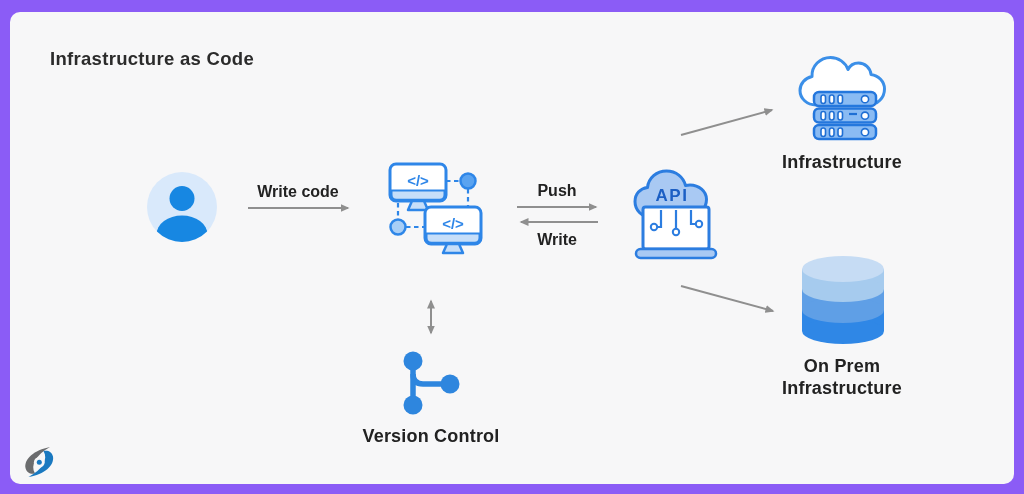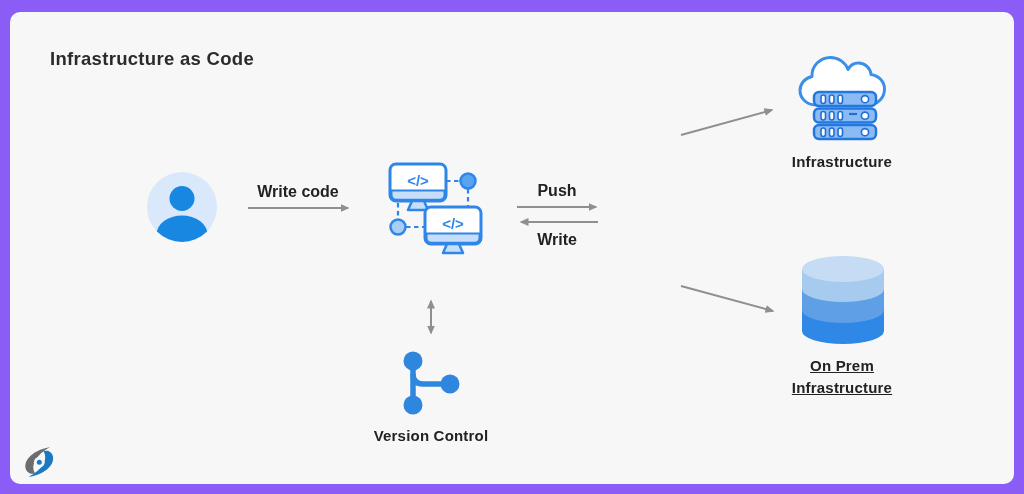--- a/index.html
+++ b/index.html
@@ -1,20 +1,20 @@
 <!DOCTYPE html>
 <html><head>
 <meta charset="utf-8">
 <style>
   html,body{margin:0;padding:0;background:#ffffff;font-family:"Liberation Sans",sans-serif;}
   .canvas{position:relative;width:1024px;height:494px;background:#8b5cf6;overflow:hidden;}
   .panel{position:absolute;left:10px;top:12px;right:10px;bottom:10px;background:#f7f7f8;border-radius:10px;}
   .title{position:absolute;left:50px;top:48px;font-size:18.5px;font-weight:600;color:#2b2b2b;letter-spacing:.3px;}
   .icon{position:absolute;}
-  .lbl{position:absolute;font-weight:700;font-size:15px;color:#222;text-align:center;letter-spacing:.2px;line-height:22px;}
+  .lbl{position:absolute;font-weight:700;font-size:18px;color:#222;text-align:center;letter-spacing:.2px;line-height:22px;}
   .edge-lbl{position:absolute;font-weight:700;font-size:16px;color:#222;text-align:center;}
   .overlay{position:absolute;left:0;top:0;pointer-events:none;}
   .overlay line{stroke:#8f8f8f;stroke-width:2;}
   svg{display:block;}
 </style>
 </head>
 <body>
 
 <div class="canvas">
   <div class="panel"></div>
@@ -78,20 +78,36 @@
         <text x="39" y="27" text-anchor="middle" font-family="Liberation Sans, sans-serif" font-weight="bold" font-size="15" fill="#2e86e8">&lt;/&gt;</text>
       </g>
       <circle cx="89" cy="22" r="7.5" fill="#5aa3f0" stroke="#2e86e8" stroke-width="2.5"></circle>
       <circle cx="19" cy="68" r="7.5" fill="#a8cef6" stroke="#2e86e8" stroke-width="2.5"></circle>
     </svg>
   </div>
 
   <div class="edge-lbl" style="left:515px;top:182px;width:84px;text-align:center;">Push</div>
   <div class="edge-lbl" style="left:515px;top:231px;width:84px;">Write</div>
 
+  <div class="icon" style="left:631px;top:167px;">
+    <svg width="90" height="94" viewBox="0 0 90 94">
+      <path d="M20 50 C10.5 50 4 43 4 34.5 C4 27 9 21.5 16.5 20.5 C17.5 11 25.5 4 35.5 4 C45 4 52.5 10 54.5 18.5 C56 18.1 57.5 17.9 59 17.9 C68 17.9 75.5 24.2 75.5 32.3 C75.5 41.5 68 50 58.5 50 Z" fill="#a9c9f3" stroke="#2c7de0" stroke-width="3" stroke-linejoin="round"></path>
+      <rect x="12" y="40" width="66" height="42" rx="2.5" fill="#ffffff" stroke="#2c7de0" stroke-width="3"></rect>
+      <g stroke="#2c7de0" stroke-width="2.2" fill="none">
+        <path d="M30 43 V60 H26"></path>
+        <path d="M45 43 V62"></path>
+        <path d="M60 43 V57 H65"></path>
+      </g>
+      <circle cx="23" cy="60" r="3.2" fill="#ffffff" stroke="#2c7de0" stroke-width="2"></circle>
+      <circle cx="45" cy="65" r="3.2" fill="#ffffff" stroke="#2c7de0" stroke-width="2"></circle>
+      <circle cx="68" cy="57" r="3.2" fill="#ffffff" stroke="#2c7de0" stroke-width="2"></circle>
+      <rect x="5" y="82" width="80" height="9" rx="4.5" fill="#a9c9f3" stroke="#2c7de0" stroke-width="2.5"></rect>
+      <text x="41" y="34" text-anchor="middle" font-family="Liberation Sans, sans-serif" font-weight="bold" font-size="17" letter-spacing="1.5" fill="#1c5fc4">API</text>
+    </svg>
+  </div>
 
   <div class="icon" style="left:797px;top:45px;">
     <svg width="92" height="100" viewBox="0 0 92 100">
       <path d="M19 60 C10 60 3 53.5 3 45.5 C3 38.5 8 33 15 31.5 C14.5 21 23 12.5 33.5 12.5 C41.5 12.5 48.5 17.5 51 24.5 C53 20.5 57 18 61.5 18 C68 18 73.5 23 74 29.5 C81.5 30.5 87.5 36.5 87.5 44 C87.5 52.8 80.5 60 71.5 60 Z" fill="#ffffff" stroke="#3b8fe8" stroke-width="3" stroke-linejoin="round"></path>
       <g>
         <rect x="17" y="47" width="62" height="14" rx="5" fill="#8abbf3" stroke="#2477dd" stroke-width="2.5"></rect>
         <rect x="17" y="63.5" width="62" height="14" rx="5" fill="#8abbf3" stroke="#2477dd" stroke-width="2.5"></rect>
         <rect x="17" y="80" width="62" height="14" rx="5" fill="#8abbf3" stroke="#2477dd" stroke-width="2.5"></rect>
         <g fill="#ffffff" stroke="#1f6fd4" stroke-width="1.6">
           <rect x="24" y="50" width="4.5" height="8.5" rx="2.2"></rect>
@@ -117,21 +133,21 @@
     <svg width="84" height="90" viewBox="0 0 84 90">
       <rect x="1" y="14" width="82" height="62" fill="#2f87e6"></rect>
       <ellipse cx="42" cy="76" rx="41" ry="13" fill="#2f87e6"></ellipse>
       <rect x="1" y="14" width="82" height="41" fill="#5f9fe6"></rect>
       <ellipse cx="42" cy="55" rx="41" ry="13" fill="#5f9fe6"></ellipse>
       <rect x="1" y="14" width="82" height="20" fill="#a6cbee"></rect>
       <ellipse cx="42" cy="34" rx="41" ry="13" fill="#a6cbee"></ellipse>
       <ellipse cx="42" cy="14" rx="41" ry="13" fill="#c6dcf4"></ellipse>
     </svg>
   </div>
-  <div class="lbl" style="left:762px;top:355px;width:160px;text-decoration:underline;">
+  <div class="lbl" style="left:762px;top:355px;width:160px;">
     <div>On Prem</div>
     <div>Infrastructure</div>
   </div>
 
   <div class="icon" style="left:401px;top:350px;">
     <svg width="60" height="66" viewBox="0 0 60 66">
       <path d="M12 11 V55" stroke="#2e86de" stroke-width="5.5" fill="none"></path>
       <path d="M12 24 q0 10 10 10 H49" stroke="#2e86de" stroke-width="5.5" fill="none"></path>
       <circle cx="12" cy="11" r="9.5" fill="#2e86de"></circle>
       <circle cx="12" cy="55" r="9.5" fill="#2e86de"></circle>

